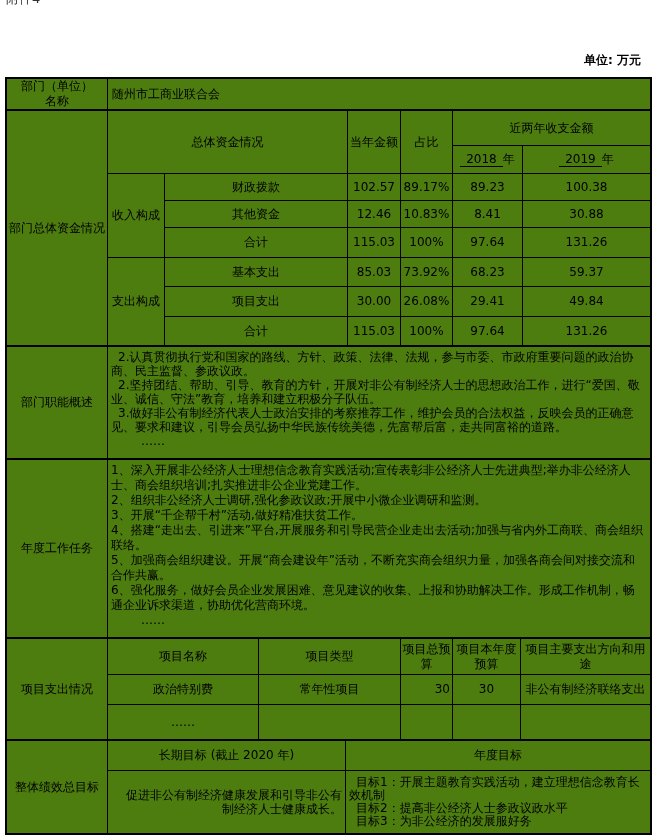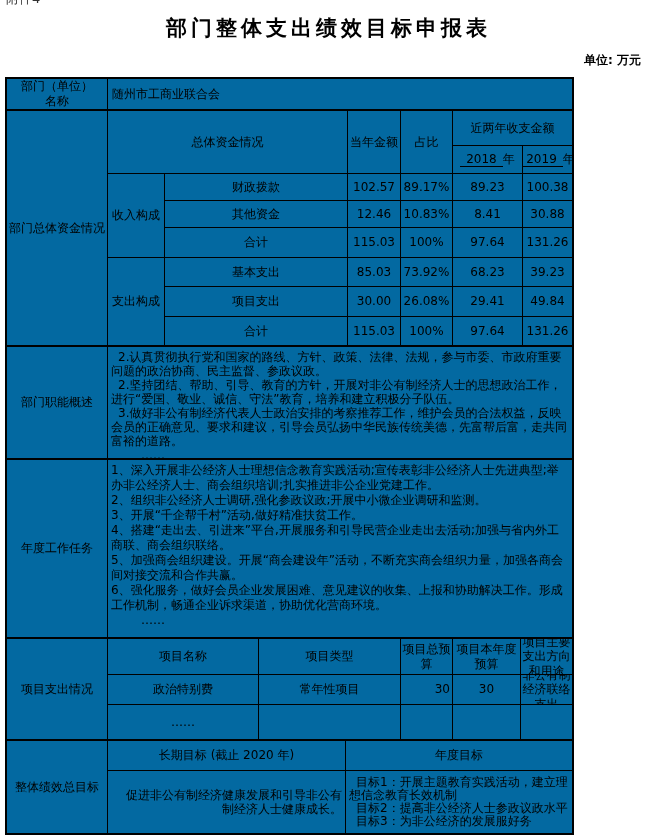--- a/index.html
+++ b/index.html
@@ -3,21 +3,21 @@
 <meta charset="utf-8">
 <style>
   * { margin:0; padding:0; box-sizing:border-box; }
   html,body { background:#fff; }
   body { font-family:"DejaVu Sans", sans-serif; color:#000; }
   .page { position:relative; width:657px; height:837px; background:#fff; overflow:hidden; }
   .attachment { position:absolute; top:-10px; left:6px; font-size:13px; color:#333; }
   .title { position:absolute; top:14px; left:0; width:100%; text-align:center;
            font-size:21px; font-weight:bold; letter-spacing:4px; }
   .unit-note { position:absolute; top:52px; right:16px; font-size:12px; font-weight:600; }
-  .table { position:absolute; top:77px; left:5px; width:569px; border:2px solid #000; background:#0369a1; }
+  .table { position:absolute; top:77px; left:5px; width:647px; border:2px solid #000; background:#4d7c0f; }
   .sec { display:grid; border-top:2px solid #000; }
   .secA { border-top:none; grid-template-columns:100px 1fr; grid-template-rows:30px; }
   .secB { grid-template-columns:100px 57px 183px 53px 52px 70px 1fr;
           grid-template-rows:34px 28px 27px 27px 30px 29px 30px 29px; }
   .secC { grid-template-columns:100px 1fr; grid-template-rows:111px; }
   .secD { grid-template-columns:100px 1fr; grid-template-rows:177px; }
   .secE { grid-template-columns:100px 151px 142px 52px 68px 1fr; grid-template-rows:35px 30px 35px; }
   .secF { grid-template-columns:100px 238px 1fr; grid-template-rows:29px 63px; }
   .cell { font-size:12px; display:flex; align-items:center; justify-content:center;
           text-align:center; line-height:1.2; overflow:hidden; }
@@ -35,21 +35,20 @@
   .longterm-inner { text-indent:10px; text-align:right; padding:0 3px; }
   .ul-year { border-bottom:1px solid #000; padding:0 6px; }
   .stack div { line-height:15px; }
 </style>
 </head>
 <body>
 
 <div class="page">
 
   <div class="attachment">附件4</div>
-  <div class="title">部门整体支出绩效目标申报表</div>
   <div class="unit-note">单位: 万元</div>
 
   <div class="table">
 
     <div class="sec secA">
       <div class="cell">
         <div class="stack">
           <div>部门（单位）</div>
           <div>名称</div>
         </div>
@@ -92,21 +91,21 @@
       <div class="cell bl bt" style="grid-area:5/5/6/6">100%</div>
       <div class="cell bl bt" style="grid-area:5/6/6/7">97.64</div>
       <div class="cell bl bt" style="grid-area:5/7/6/8">131.26</div>
 
       <div class="cell bl bt" style="grid-area:6/2/9/3">支出构成</div>
 
       <div class="cell bl bt" style="grid-area:6/3/7/4">基本支出</div>
       <div class="cell bl bt" style="grid-area:6/4/7/5">85.03</div>
       <div class="cell bl bt" style="grid-area:6/5/7/6">73.92%</div>
       <div class="cell bl bt" style="grid-area:6/6/7/7">68.23</div>
-      <div class="cell bl bt" style="grid-area:6/7/7/8">39.23</div>
+      <div class="cell bl bt" style="grid-area:6/7/7/8">59.37</div>
 
       <div class="cell bl bt" style="grid-area:7/3/8/4">项目支出</div>
       <div class="cell bl bt" style="grid-area:7/4/8/5">30.00</div>
       <div class="cell bl bt" style="grid-area:7/5/8/6">26.08%</div>
       <div class="cell bl bt" style="grid-area:7/6/8/7">29.41</div>
       <div class="cell bl bt" style="grid-area:7/7/8/8">49.84</div>
 
       <div class="cell bl bt" style="grid-area:8/3/9/4">合计</div>
       <div class="cell bl bt" style="grid-area:8/4/9/5">115.03</div>
       <div class="cell bl bt" style="grid-area:8/5/9/6">100%</div>

